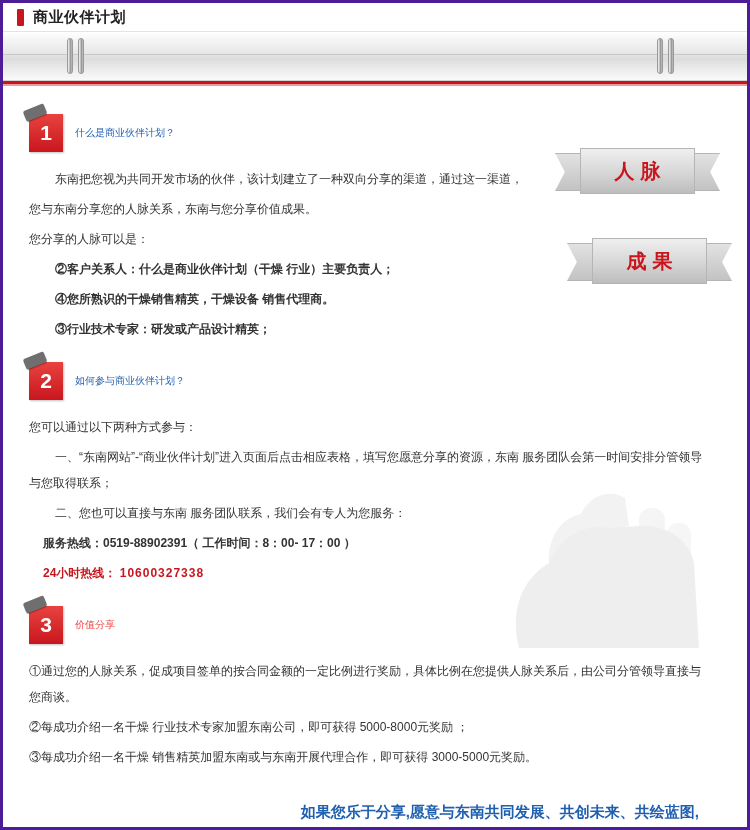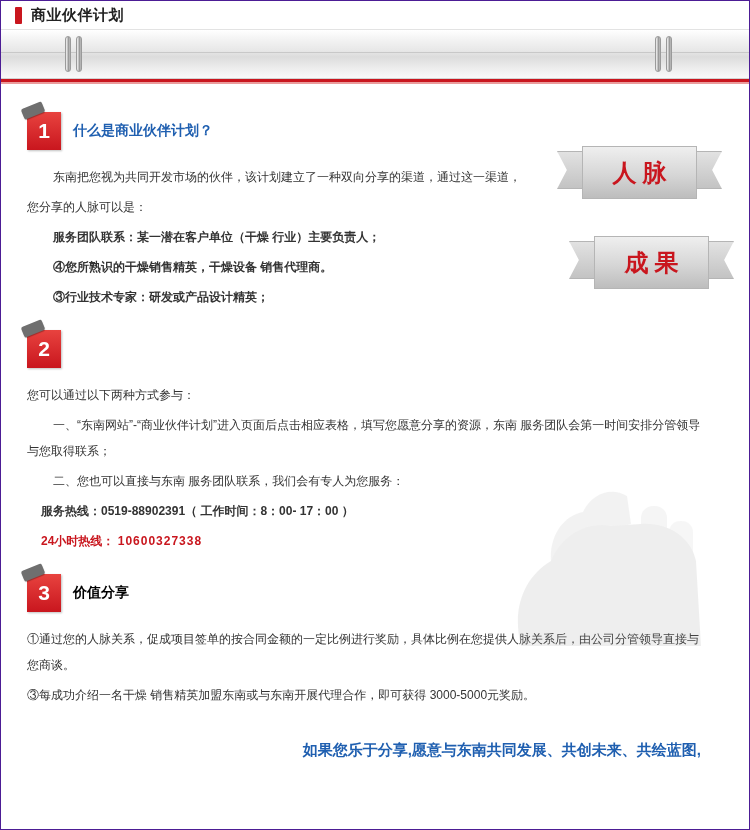--- a/index.html
+++ b/index.html
@@ -12,21 +12,21 @@
     font-family: "Liberation Sans", sans-serif;
     background: #ffffff;
     color: #333333;
     overflow: hidden;
   }
   .page {
     position: relative;
     width: 750px;
     height: 830px;
     box-sizing: border-box;
-    border: 1px solid #4c1d95;
+    border: 3px solid #4c1d95;
     background: #ffffff;
     overflow: hidden;
   }
 
   
   .header {
     position: relative;
     height: 28px;
     background: #ffffff;
     display: flex;
@@ -130,25 +130,25 @@
     top: -7px;
     left: -5px;
     width: 22px;
     height: 11px;
     background: #6f6f6f;
     transform: rotate(-22deg);
     border-radius: 2px;
     box-shadow: 0 1px 1px rgba(0,0,0,.3);
   }
   .sec-title {
-    font-size: 14px;
-    font-weight: bold;
+    font-size: 10px;
+    font-weight: normal;
     color: #1f5fb0;
   }
-  .sec-title.orange { color: #000000; }
+  .sec-title.orange { color: #ef4444; }
 
   .para {
     font-size: 12px;
     line-height: 26px;
     color: #333333;
     margin: 0 13px 4px 0;
   }
   .para.indent { text-indent: 26px; }
   .para.sub { margin-left: 26px; }
   .para.sub2 { margin-left: 14px; }
@@ -162,25 +162,25 @@
     font-weight: bold;
     letter-spacing: 1px;
   }
 
   .block { margin-bottom: 20px; }
 
   
   .ribbon {
     position: absolute;
     width: 115px;
-    height: 53px;
+    height: 46px;
     display: flex;
     align-items: center;
     justify-content: center;
-    font-size: 24px;
+    font-size: 20px;
     font-weight: bold;
     color: #c9161e;
     background: linear-gradient(to bottom, #efefef, #d6d6d6 55%, #bdbdbd);
     border: 1px solid #b5b5b5;
     box-sizing: border-box;
     letter-spacing: 6px;
     text-indent: 6px;
   }
   .ribbon::before,
   .ribbon::after {
@@ -263,48 +263,51 @@
         <rect x="178" y="55" width="24" height="60" rx="11" opacity=".5"></rect>
       </g>
     </svg>
 
     <div class="block">
       <div class="sec-head">
         <div class="numtag">1</div>
         <div class="sec-title">什么是商业伙伴计划？</div>
       </div>
       <p class="para indent">东南把您视为共同开发市场的伙伴，该计划建立了一种双向分享的渠道，通过这一渠道，</p>
+      <p class="para">您与东南分享您的人脉关系，东南与您分享价值成果。</p>
       <p class="para">您分享的人脉可以是：</p>
-      <p class="para sub bold">服务团队联系：某一潜在客户单位（干燥 行业）主要负责人；</p>
+      <p class="para sub bold">②客户关系人：什么是商业伙伴计划（干燥 行业）主要负责人；</p>
       <p class="para sub bold">④您所熟识的干燥销售精英，干燥设备 销售代理商。</p>
       <p class="para sub bold">③行业技术专家：研发或产品设计精英；</p>
     </div>
 
     <div class="block">
       <div class="sec-head">
         <div class="numtag">2</div>
+        <div class="sec-title">如何参与商业伙伴计划？</div>
       </div>
       <p class="para">您可以通过以下两种方式参与：</p>
       <p class="para indent">一、“东南网站”-“商业伙伴计划”进入页面后点击相应表格，填写您愿意分享的资源，东南 服务团队会第一时间安排分管领导与您取得联系；</p>
       <p class="para indent">二、您也可以直接与东南 服务团队联系，我们会有专人为您服务：</p>
       <p class="para sub2 bold">
         <span>服务热线</span><span>：0519-88902391（ 工作时间：8：00- 17：00 ）</span>
       </p>
       <p class="para sub2">
         <span class="hot">24小时热线：</span>
         <span class="hotnum">10600327338</span>
       </p>
     </div>
 
     <div class="block">
       <div class="sec-head">
         <div class="numtag">3</div>
         <div class="sec-title orange">价值分享</div>
       </div>
       <p class="para">①通过您的人脉关系，促成项目签单的按合同金额的一定比例进行奖励，具体比例在您提供人脉关系后，由公司分管领导直接与您商谈。</p>
+      <p class="para">②每成功介绍一名干燥 行业技术专家加盟东南公司，即可获得 5000-8000元奖励 ；</p>
       <p class="para">③每成功介绍一名干燥 销售精英加盟东南或与东南开展代理合作，即可获得 3000-5000元奖励。</p>
     </div>
 
     <div class="closing">
       <div class="closing-line">如果您乐于分享,愿意与东南共同发展、共创未来、共绘蓝图,</div>
 
     </div>
 
   </div>
 </div>

